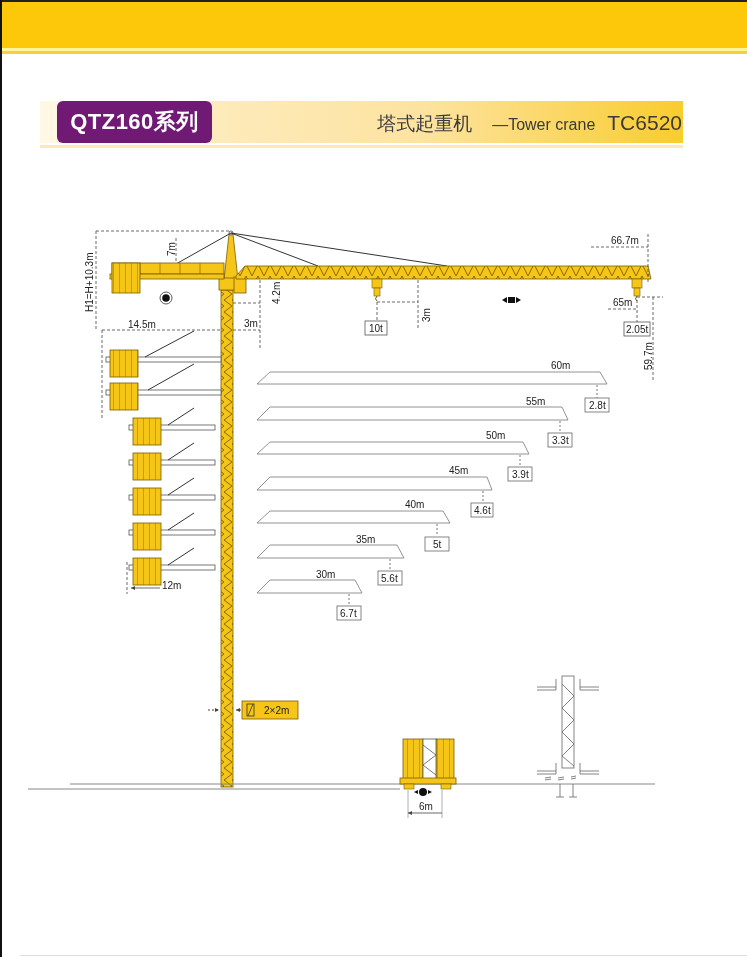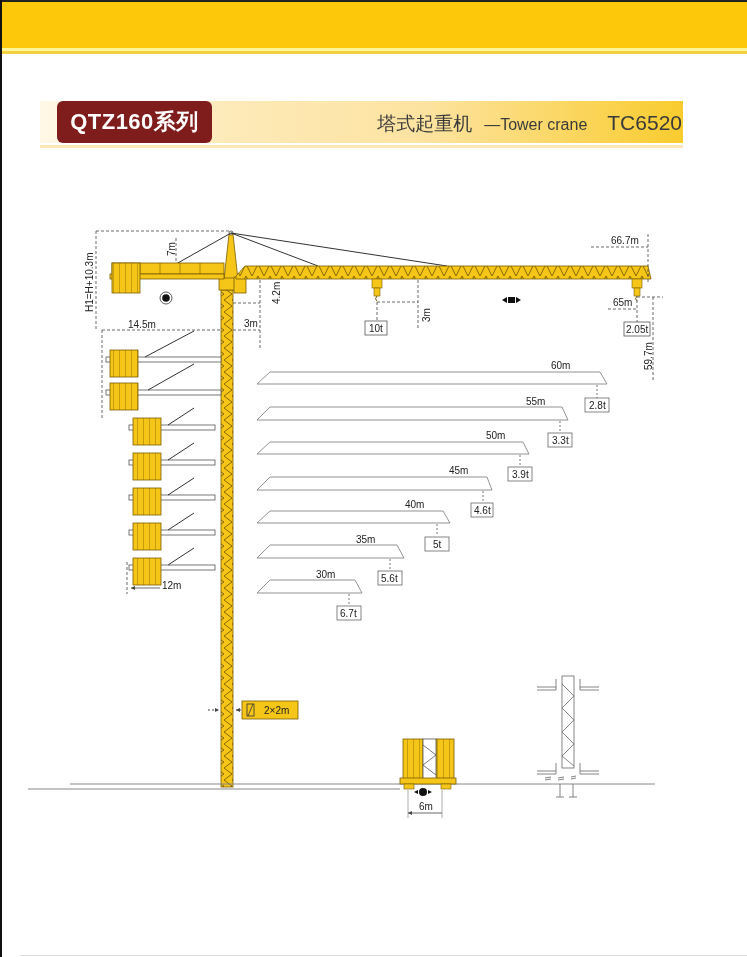--- a/index.html
+++ b/index.html
@@ -5,26 +5,26 @@
   html,body{margin:0;padding:0;background:#fff;}
   body{width:747px;height:957px;position:relative;overflow:hidden;font-family:"Liberation Sans",sans-serif;}
   .frame-left{position:absolute;left:0;top:0;width:2px;height:957px;background:#111;}
   .frame-top{position:absolute;left:0;top:0;width:747px;height:2px;background:#222;}
   .top-band{position:absolute;left:2px;top:2px;width:745px;height:46px;background:#fdc70a;}
   .top-stripe1{position:absolute;left:2px;top:48px;width:745px;height:3px;background:#fff59a;}
   .top-stripe2{position:absolute;left:2px;top:51px;width:745px;height:3px;background:#f5cf40;}
   .title-bar{position:absolute;left:40px;top:101px;width:643px;height:42px;
     background:linear-gradient(90deg,#fff8e6 0%,#fdeab8 30%,#fde3a0 60%,#f9cc2e 100%);}
   .title-underline{position:absolute;left:40px;top:145px;width:643px;height:3px;background:#fbe7b8;}
-  .series-badge{position:absolute;left:57px;top:101px;height:42px;width:155px;background:#7f1d1d;
+  .series-badge{position:absolute;left:57px;top:101px;height:42px;width:155px;background:#701a75;
     border-radius:6px;color:#fff;font-weight:bold;font-size:22px;line-height:42px;text-align:center;letter-spacing:0.5px;}
   .title-right{position:absolute;right:65px;top:101px;height:42px;line-height:44px;color:#3a3a3a;white-space:nowrap;}
   .title-cn{font-weight:normal;font-size:19px;}
-  .title-en{font-size:16px;margin-left:12px;text-align:right;}
-  .title-model{font-size:21px;margin-left:20px;}
+  .title-en{font-size:16px;margin-left:20px;text-align:right;}
+  .title-model{font-size:21px;margin-left:12px;}
   .diagram{position:absolute;left:0;top:0;}
   .lbl{font-family:"Liberation Sans",sans-serif;font-size:10px;fill:#222;}
   .bottom-line{position:absolute;left:20px;top:955px;width:727px;height:1px;background:#ddd;}
 </style>
 </head>
 <body>
 
 <div class="frame-top"></div>
 <div class="frame-left"></div>
 <div class="top-band"></div>

